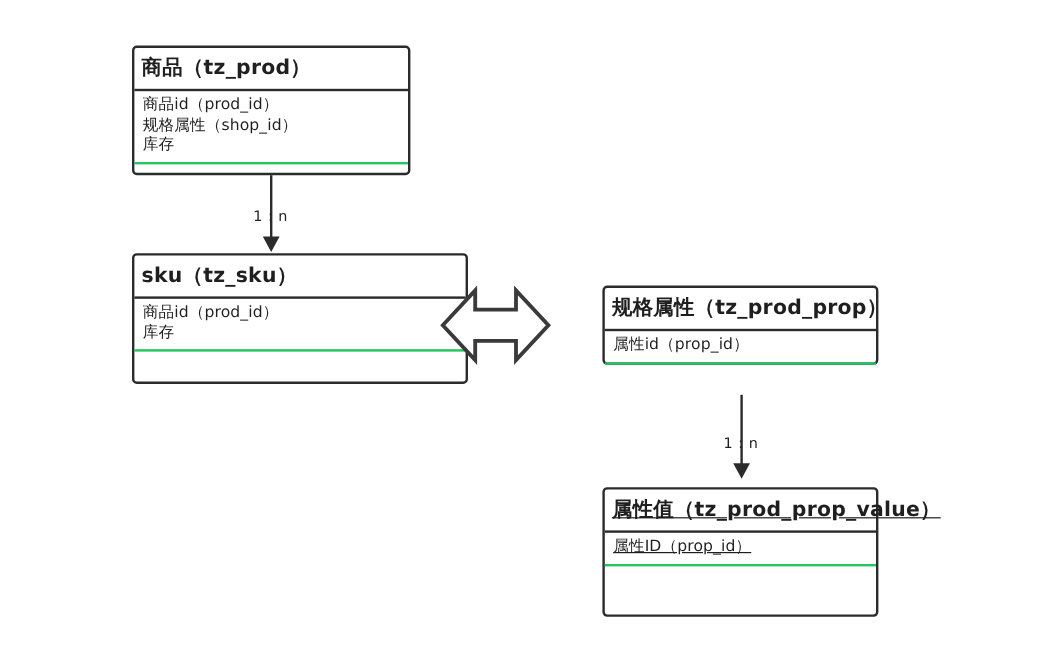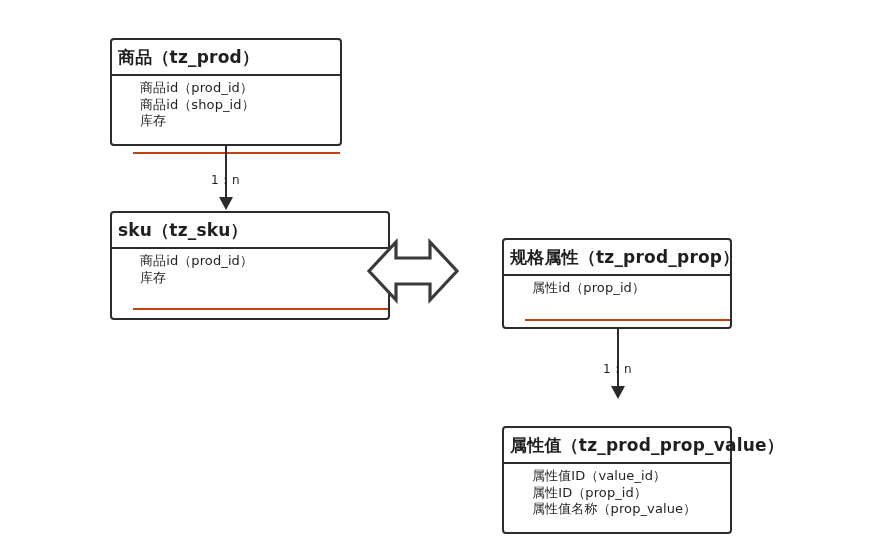--- a/index.html
+++ b/index.html
@@ -38,41 +38,40 @@
     font-weight: bold;
     font-size: 17px;
     line-height: 1;
     padding: 9px 6px 8px 6px;
     border-bottom: 2px solid #2b2b2b;
     white-space: nowrap;
     letter-spacing: 0.2px;
   }
   .entity .attrs {
     box-sizing: border-box;
-    border-bottom: 2px solid #c2410c;
-    padding: 4px 0 22px 7px;
-    margin-left: 21px;
+    border-bottom: 2px solid #22c55e;
+    padding: 4px 0 5px 7px;
   }
   .entity .attr {
     font-size: 13px;
     line-height: 16.5px;
     white-space: nowrap;
     letter-spacing: 0.1px;
   }
   .entity .methods {
     box-sizing: border-box;
     flex: 1 1 auto;
     min-height: 22px;
   }
 
   
   #entity-prod        { left: 110px; top: 38px;  width: 232px; height: 108px; }
   #entity-sku         { left: 110px; top: 211px; width: 280px; height: 109px; }
-  #entity-prop        { left: 502px; top: 238px; width: 230px; height: 91px;  }
-  #entity-prop-value  { left: 502px; top: 426px; width: 230px; height: 108px; }
+  #entity-prop        { left: 502px; top: 238px; width: 230px; height: 66px;  }
+  #entity-prop-value  { left: 502px; top: 406px; width: 230px; height: 108px; text-decoration: underline; }
 
   
   .connector {
     position: absolute;
   }
   .conn-line {
     position: absolute;
     width: 0;
     border-left: 2px solid #2b2b2b;
   }
@@ -114,21 +113,21 @@
 </style>
 </head>
 <body>
 
 <div id="canvas">
 
   <div class="entity" id="entity-prod">
     <div class="title">商品（tz_prod）</div>
     <div class="attrs">
       <div class="attr">商品id（prod_id）</div>
-      <div class="attr">商品id（shop_id）</div>
+      <div class="attr">规格属性（shop_id）</div>
       <div class="attr">库存</div>
     </div>
     <div class="methods"></div>
   </div>
 
   <div class="connector">
     <div class="conn-line" id="rel-prod-sku-line"></div>
     <div class="conn-head" id="rel-prod-sku-head"></div>
     <div class="conn-label" id="rel-prod-sku-label">1 : n</div>
   </div>
@@ -158,20 +157,18 @@
 
   <div class="connector">
     <div class="conn-line" id="rel-prop-value-line"></div>
     <div class="conn-head" id="rel-prop-value-head"></div>
     <div class="conn-label" id="rel-prop-value-label">1 : n</div>
   </div>
 
   <div class="entity" id="entity-prop-value">
     <div class="title">属性值（tz_prod_prop_value）</div>
     <div class="attrs">
-      <div class="attr">属性值ID（value_id）</div>
       <div class="attr">属性ID（prop_id）</div>
-      <div class="attr">属性值名称（prop_value）</div>
     </div>
     <div class="methods"></div>
   </div>
 
 </div>
 
 </body></html>

